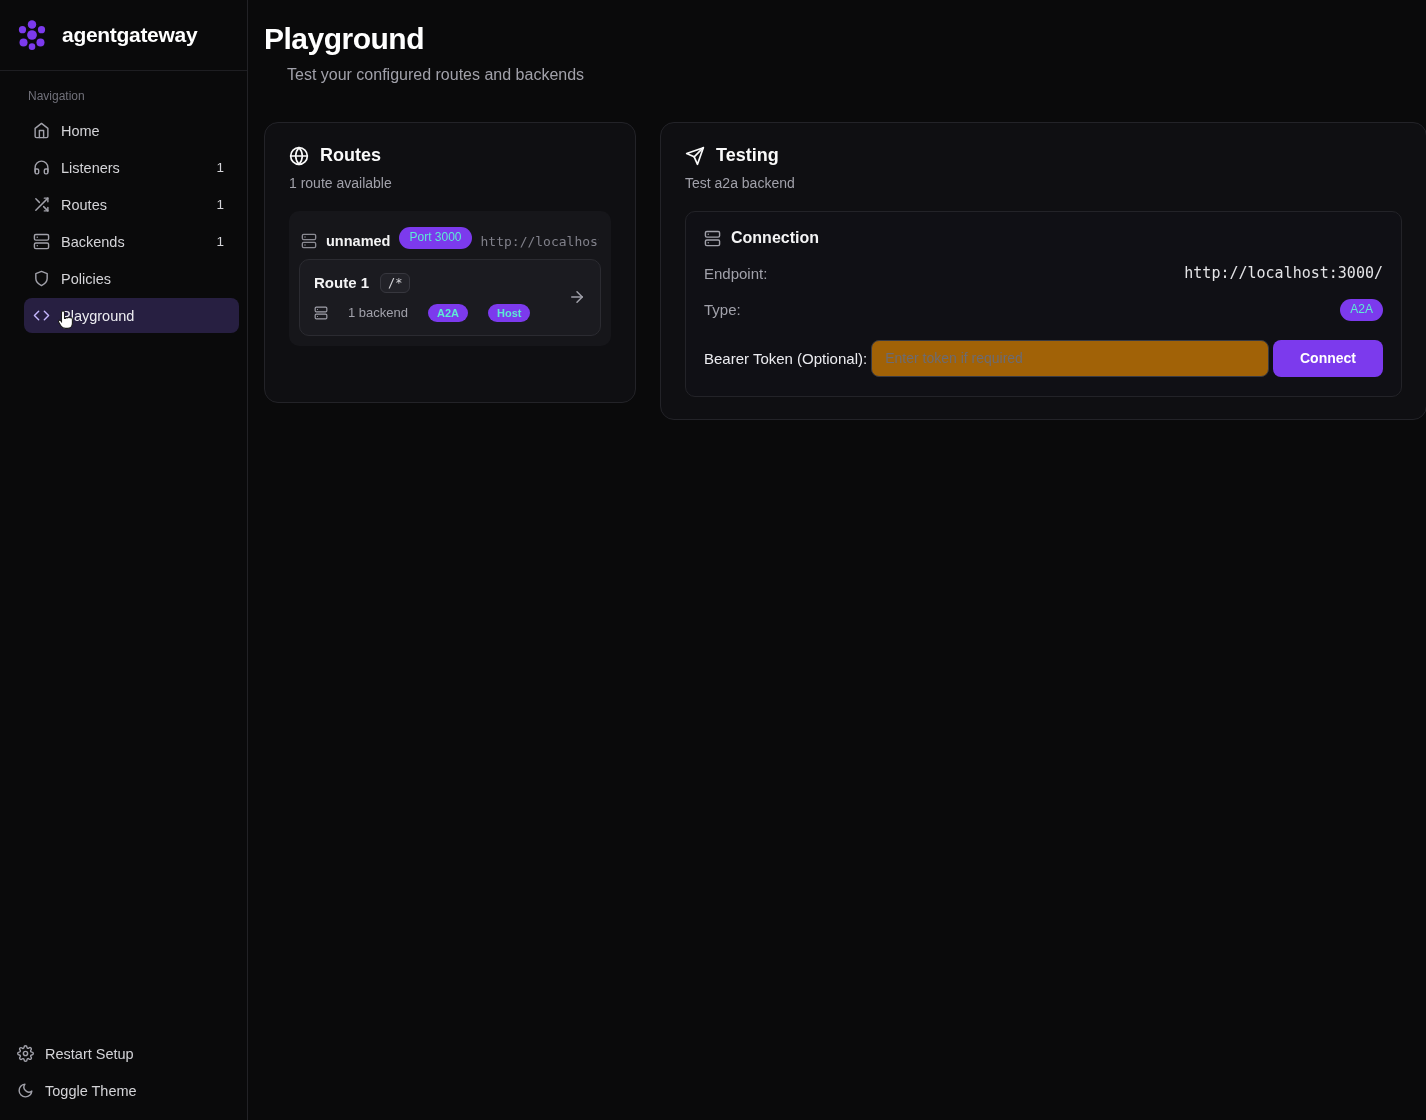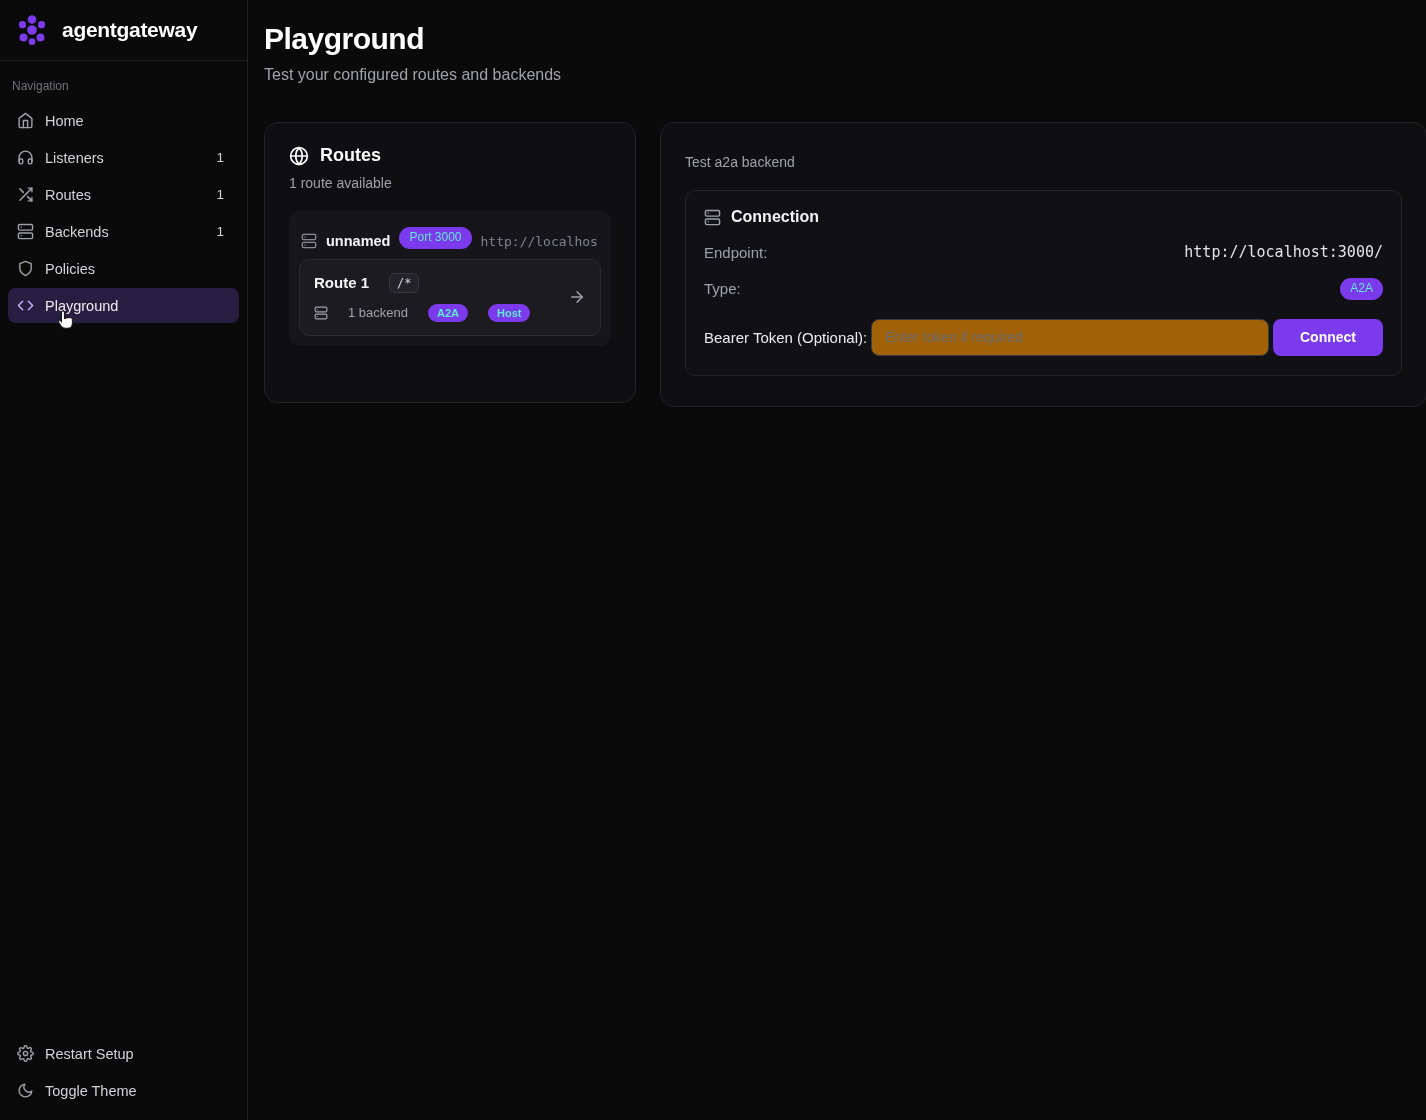--- a/index.html
+++ b/index.html
@@ -12,42 +12,42 @@
   svg { display:block; flex-shrink:0; }
 
   
   .sidebar {
     position:absolute; left:0; top:0; bottom:0; width:248px;
     background:#0a0a0b; border-right:1px solid #222226;
     display:flex; flex-direction:column;
   }
   .logo-row {
     display:flex; align-items:center; gap:12px;
-    padding:16px 14px; height:61px;
+    padding:16px 14px; height:71px;
     border-bottom:1px solid #1e1e22;
   }
   .logo-text { font-size:21px; font-weight:700; letter-spacing:-0.3px; color:#fff; }
-  .nav-section { flex:1; padding:10px 8px 0; }
+  .nav-section { flex:1; padding:10px 8px 0;margin-left:16px; }
   .nav-label { font-size:12px; color:#71717a; padding:8px 4px 10px; }
   .nav-item {
     display:flex; align-items:center; gap:11px;
     padding:9px 9px; border-radius:8px; margin-bottom:2px;
     font-size:14.5px; color:#d4d4d8; cursor:pointer;
   }
   .nav-item .nav-ico { color:#a1a1aa; }
   .nav-item.active { background:#271f41; color:#ececf1; }
   .nav-item.active .nav-ico { color:#c4b5fd; }
   .nav-count { margin-left:auto; font-size:13.5px; color:#d4d4d8; padding-right:6px; }
   .sidebar-footer { padding:6px 8px 10px; }
   .sidebar-footer .nav-item { font-size:14.5px; }
 
   
   .main { margin-left:248px; padding:22px 0 0 16px; height:100%; }
   .page-title { font-size:30px; font-weight:800; letter-spacing:-0.5px; color:#fff; }
-  .page-subtitle { font-size:16px; color:#a1a1aa; margin-top:10px; }
+  .page-subtitle { font-size:16px; color:#a1a1aa; margin-top:10px;margin-left:23px; }
   .cards { display:flex; gap:24px; margin-top:38px; align-items:flex-start; padding-right:0; }
 
   .card {
     background:#0f0f12; border:1px solid #232328;
     border-radius:14px; padding:22px 24px;
   }
   .routes-card { width:372px; min-height:281px; }
   .testing-card { flex:1; min-height:285px; margin-right:-1px; }
   .card-header { display:flex; align-items:center; gap:11px; font-size:18px; font-weight:700; color:#fafafa; }
   .card-sub { color:#a1a1aa; font-size:14px; margin-top:9px; }
@@ -66,21 +66,21 @@
   .pill.small { font-size:11px; padding:2px 9px; font-weight:600; }
   .listener-url {
     font-family:"DejaVu Sans Mono", monospace; font-size:13px; color:#80808a;
     overflow:hidden; white-space:nowrap; flex:1; min-width:0;
   }
   .route-item {
     background:#1b1b20; border:1px solid #2b2b31; border-radius:10px;
     padding:13px 14px; display:flex; align-items:center; justify-content:space-between;
     cursor:pointer;
   }
-  .route-name-row { display:flex; align-items:center; gap:20px; }
+  .route-name-row { display:flex; align-items:center; gap:11px; }
   .route-name { font-size:15px; font-weight:600; color:#f4f4f5; }
   .path-badge {
     font-family:"DejaVu Sans Mono", monospace; font-size:12px;
     background:#222228; border:1px solid #37373e; color:#d4d4d8;
     border-radius:6px; padding:2px 7px;
   }
   .route-meta { display:flex; align-items:center; gap:20px; margin-top:11px; color:#a1a1aa; font-size:13px; }
   .route-arrow { color:#a1a1aa; }
 
   
@@ -280,20 +280,29 @@
             <svg width="18" height="18" viewBox="0 0 24 24" fill="none" stroke="currentColor" stroke-width="2" stroke-linecap="round" stroke-linejoin="round">
                 <line x1="5" y1="12" x2="19" y2="12"></line>
                 <polyline points="12 5 19 12 12 19"></polyline>
               </svg>
           </span>
         </div>
       </div>
     </section>
 
     <section class="card testing-card">
+      <div class="card-header">
+        <span>
+          <svg width="20" height="20" viewBox="0 0 24 24" fill="none" stroke="#fafafa" stroke-width="2" stroke-linecap="round" stroke-linejoin="round">
+              <line x1="22" y1="2" x2="11" y2="13"></line>
+              <polygon points="22 2 15 22 11 13 2 9 22 2"></polygon>
+            </svg>
+        </span>
+        <span>Testing</span>
+      </div>
       <div class="card-sub">Test a2a backend</div>
 
       <div class="connection-card">
         <div class="conn-header">
           <span class="conn-ico">
             <svg width="17" height="17" viewBox="0 0 24 24" fill="none" stroke="currentColor" stroke-width="2" stroke-linecap="round" stroke-linejoin="round">
                 <rect x="2" y="2" width="20" height="8" rx="2"></rect>
                 <rect x="2" y="14" width="20" height="8" rx="2"></rect>
                 <line x1="6" y1="6" x2="6.01" y2="6"></line>
                 <line x1="6" y1="18" x2="6.01" y2="18"></line>

